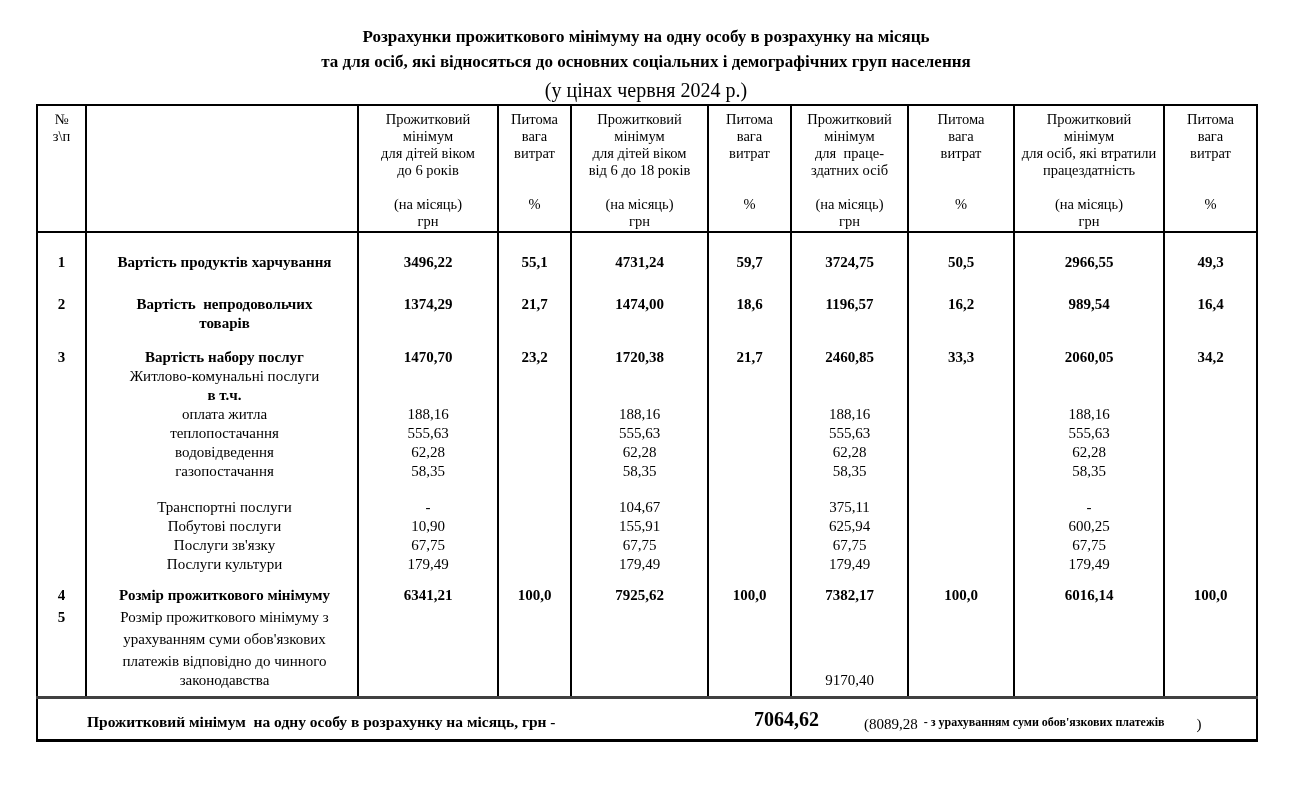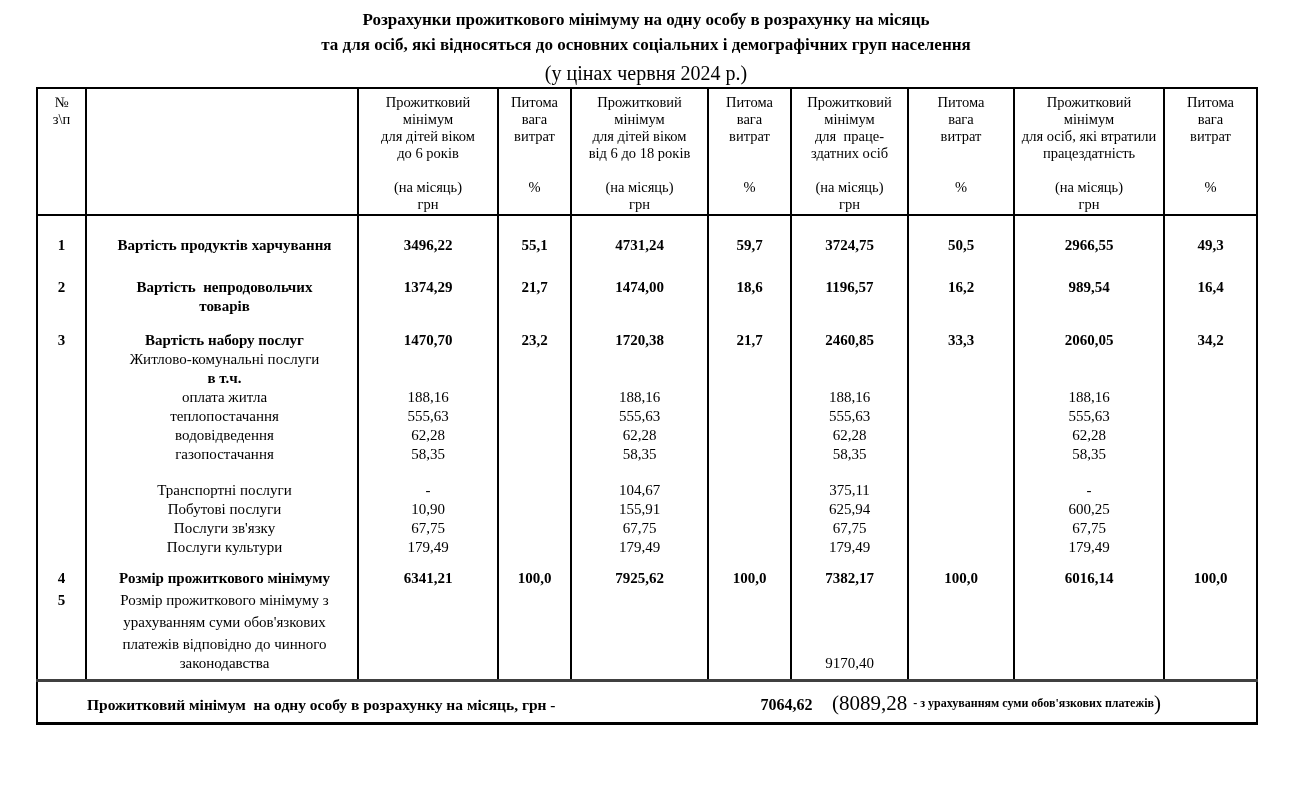--- a/index.html
+++ b/index.html
@@ -1,38 +1,38 @@
 <!DOCTYPE html>
 <html><head>
 <meta charset="utf-8">
 <style>
   html,body{margin:0;padding:0;background:#ffffff;color:#000;}
   body{width:1291px;height:792px;font-family:"Liberation Serif","DejaVu Serif",serif;-webkit-font-smoothing:antialiased;}
-  .page{padding-top:7px;}
+  .page{padding-top:24px;}
   .title-block{width:1220px;margin-left:36px;text-align:center;}
   .title-line{font-size:17px;font-weight:bold;line-height:25px;}
   .subtitle{font-size:20px;line-height:20px;margin-top:6px;margin-bottom:4px;}
   table.main{border-collapse:collapse;table-layout:fixed;width:1220px;margin-left:36px;border:2px solid #000;}
   col.w0{width:49px;} col.w1{width:272px;} col.w2{width:140px;} col.w3{width:73px;}
   col.w4{width:137px;} col.w5{width:83px;} col.w6{width:117px;} col.w7{width:106px;}
   col.w8{width:150px;} col.w9{width:93px;}
   th,td{border-left:2px solid #000;border-right:2px solid #000;padding:0;margin:0;}
   thead th{font-weight:normal;font-size:14.5px;line-height:17px;vertical-align:top;padding-top:5px;
            white-space:pre;text-align:center;border-bottom:2px solid #000;height:120px;}
   tbody td{font-size:15px;line-height:18px;vertical-align:bottom;}
   tbody tr{height:19px;}
   td.c0{text-align:center;font-weight:bold;}
   td.c1{text-align:center;padding-left:5px;white-space:pre;}
   td.c2,td.c3,td.c4,td.c5,td.c6,td.c7,td.c8,td.c9{text-align:center;}
   td.b{font-weight:bold;}
   td.footer-cell{border-top:3px solid #404040;border-bottom:3px solid #000;height:40px;position:relative;}
   .f-label{position:absolute;left:49px;bottom:8px;font-weight:bold;font-size:15.5px;white-space:pre;}
-  .f-value{position:absolute;left:707px;width:83px;text-align:center;bottom:8px;font-weight:bold;font-size:16px;}
+  .f-value{position:absolute;left:707px;width:83px;text-align:center;bottom:8px;font-weight:bold;font-size:20px;}
   .f-paren{position:absolute;left:794px;bottom:6px;white-space:nowrap;}
-  .f-open,.f-close{font-size:21px;font-weight:normal;}
+  .f-open,.f-close{font-size:15px;font-weight:normal;margin-left:32px;}
   .f-note{font-size:12px;font-weight:bold;position:relative;top:-3px;padding-left:6px;}
 </style>
 </head>
 <body>
 
 <div class="page">
 
   <div class="title-block">
     <div class="title-line">Розрахунки прожиткового мінімуму на одну особу в розрахунку на місяць</div>
     <div class="title-line">та для осіб, які відносяться до основних соціальних і демографічних груп населення</div>

